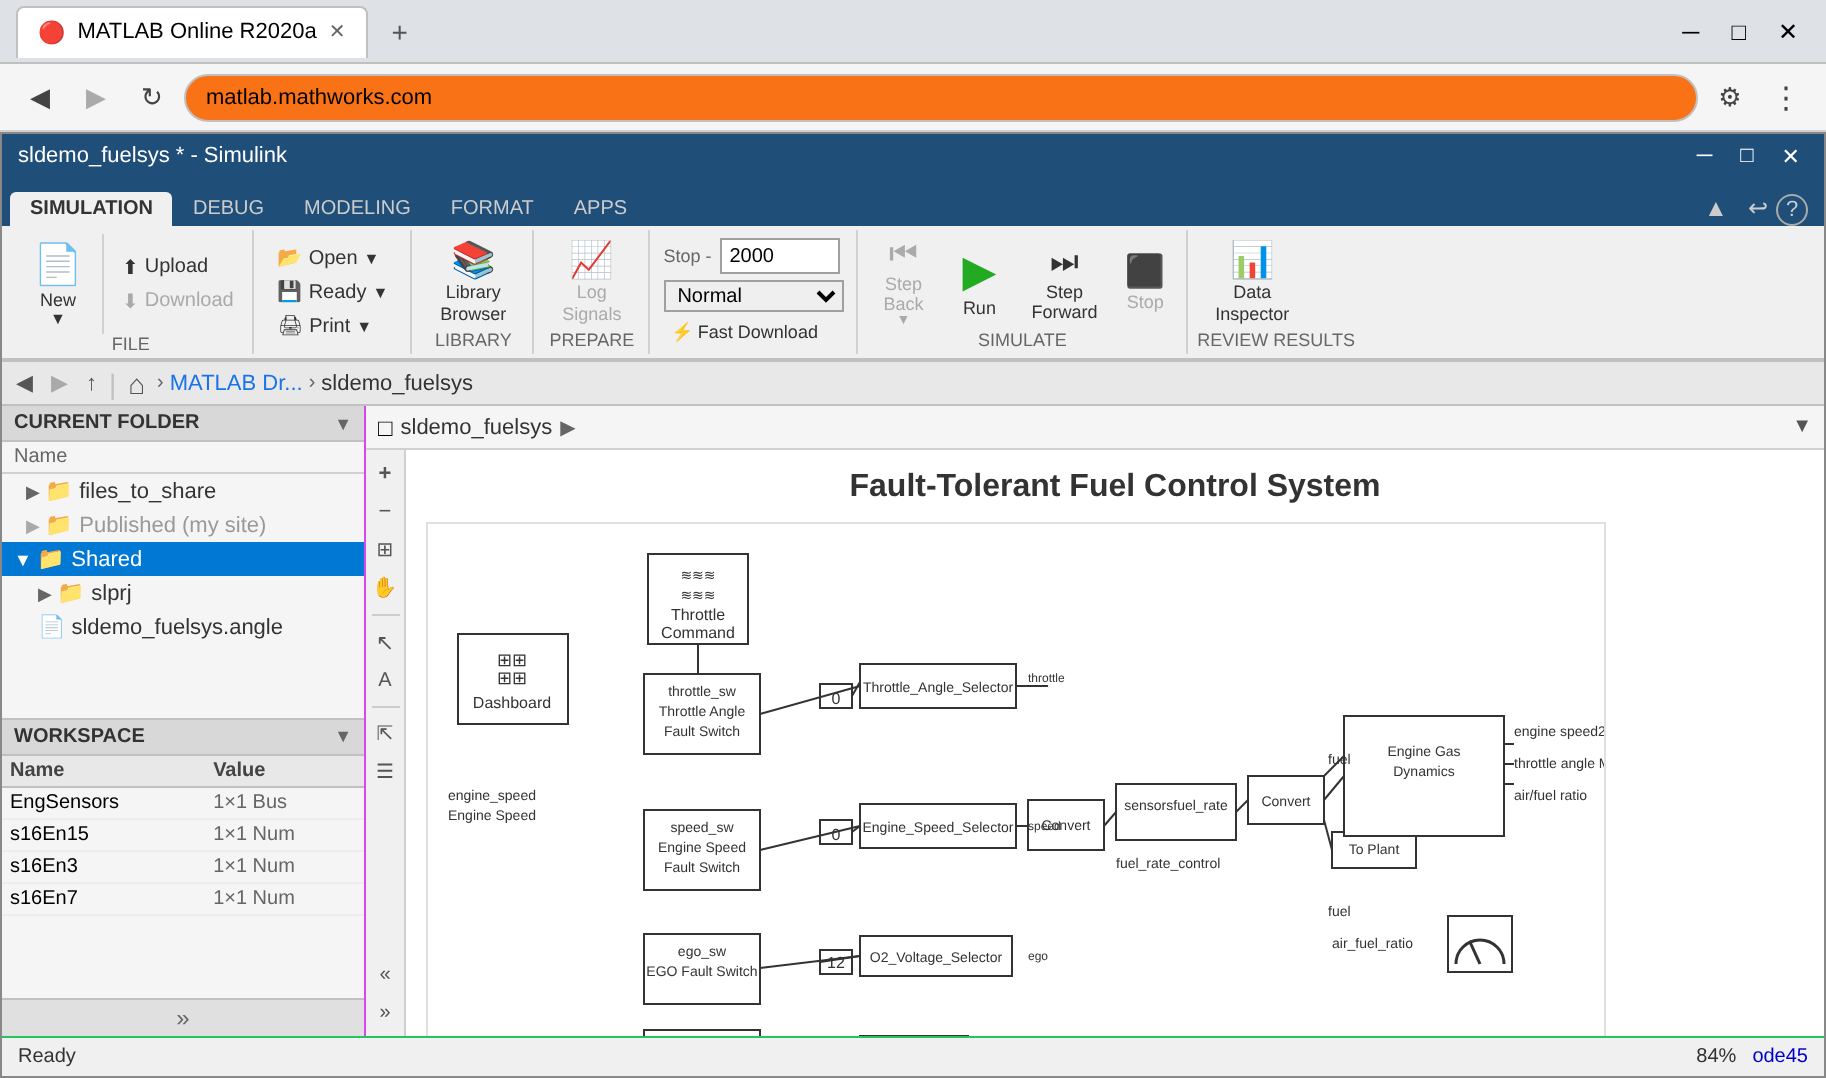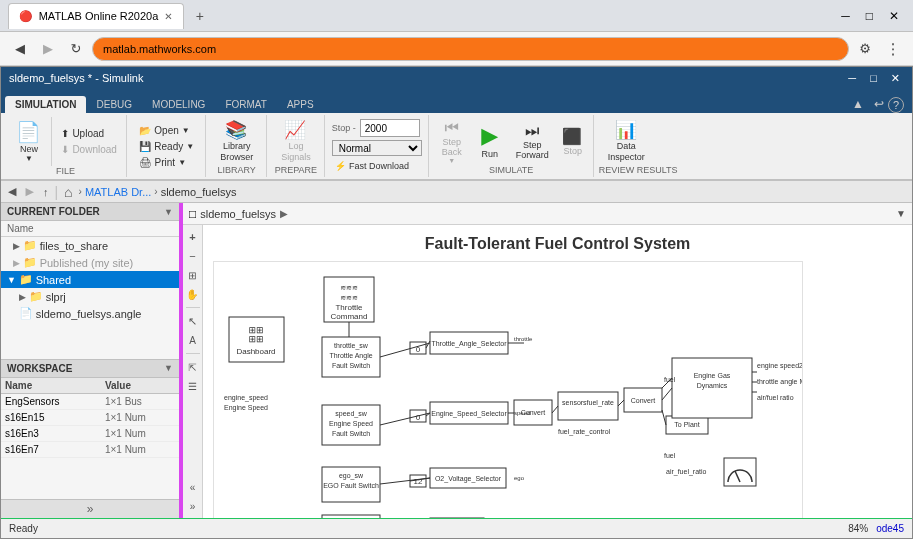--- a/index.html
+++ b/index.html
@@ -175,21 +175,21 @@
     <span style="color:#c0c0c0; font-size:14px;">|</span>
     <button style="font-size:14px; background:transparent; border:none; cursor:pointer; color:#555; padding:1px 3px;">⌂</button>
     <span style="font-size:10px; color:#666;">›</span>
     <span style="font-size:11px; color:#1a73e8; cursor:pointer;">MATLAB Dr...</span>
     <span style="font-size:10px; color:#666;">›</span>
     <span style="font-size:11px; color:#333;">sldemo_fuelsys</span>
   </div>
 
   <div style="display:flex; flex:1; overflow:hidden;">
 
-    <div style="width:182px; background:#f5f5f5; border-right:4px solid #d946ef; display:flex; flex-direction:column; flex-shrink:0;">
+    <div style="width:182px; background:#f5f5f5; border-right:1px solid #d946ef; display:flex; flex-direction:column; flex-shrink:0;">
 
       <div style="background:#d8d8d8; padding:3px 6px; font-size:10px; font-weight:bold; color:#333; display:flex; justify-content:space-between; align-items:center; cursor:pointer; border-bottom:1px solid #c0c0c0;">
         <span>CURRENT FOLDER</span>
         <span style="font-size:9px; color:#666;">▼</span>
       </div>
 
       <div style="padding:2px 6px; font-size:10px; color:#666; border-bottom:1px solid #d0d0d0;">
         <span>Name</span>
       </div>
 

